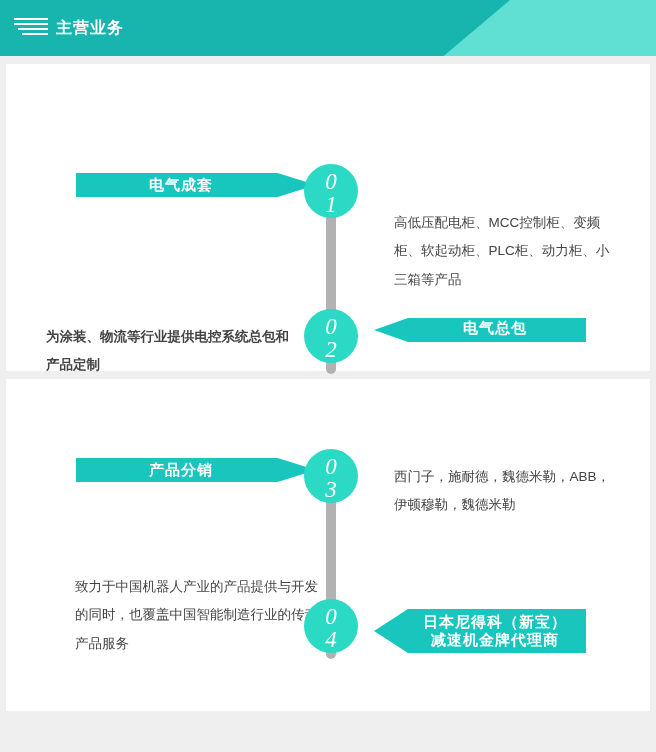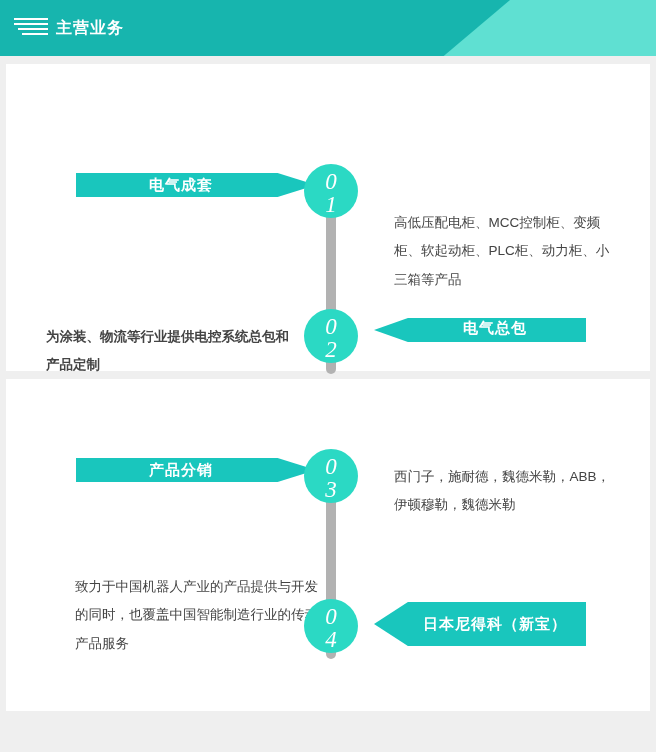--- a/index.html
+++ b/index.html
@@ -213,22 +213,23 @@
       <span>产品分销</span>
     </div>
     <div class="badge" style="top:0;">
       <span class="num-top">0</span>
       <span class="num-bottom">3</span>
     </div>
     <div class="text-block text-right" style="top:14px;">西门子，施耐德，魏德米勒，ABB，伊顿穆勒，魏德米勒</div>
   </div>
 
   <div class="row" style="top:220px;">
-    <div class="banner banner-left tall" style="position:absolute;left:368px;top:3px;flex-direction:column;">
+    <div class="banner banner-left tall" style="position:absolute;left:368px;top:10px;flex-direction:column;">
       <span>日本尼得科（新宝）</span>
+      <span>减速机金牌代理商</span>
     </div>
     <div class="badge" style="top:0;">
       <span class="num-top">0</span>
       <span class="num-bottom">4</span>
     </div>
     <div class="text-block text-left" style="top:-26px;margin-left:29px;">致力于中国机器人产业的产品提供与开发的同时，也覆盖中国智能制造行业的传动产品服务</div>
   </div>
 </div>
 
 </body></html>

